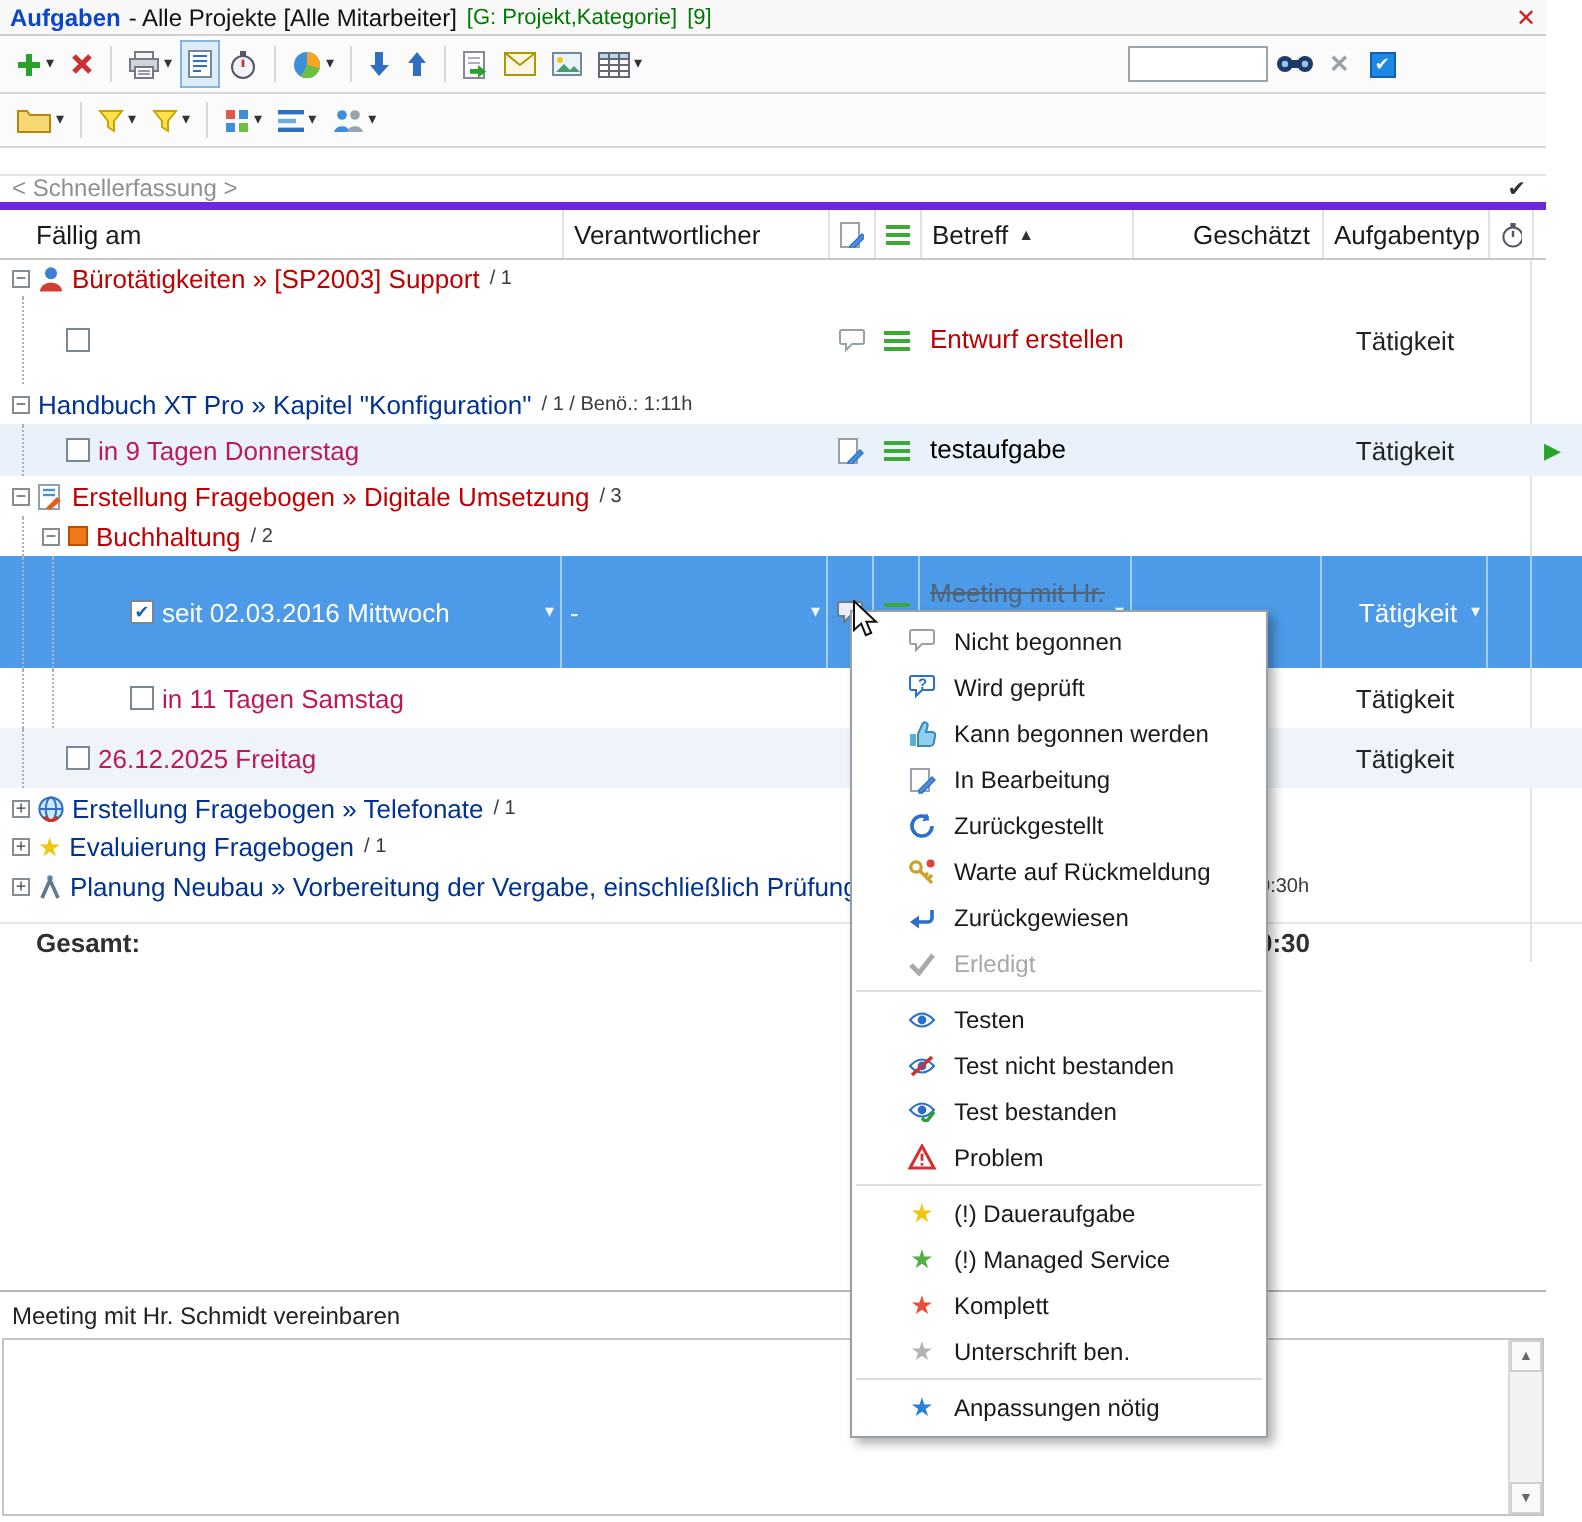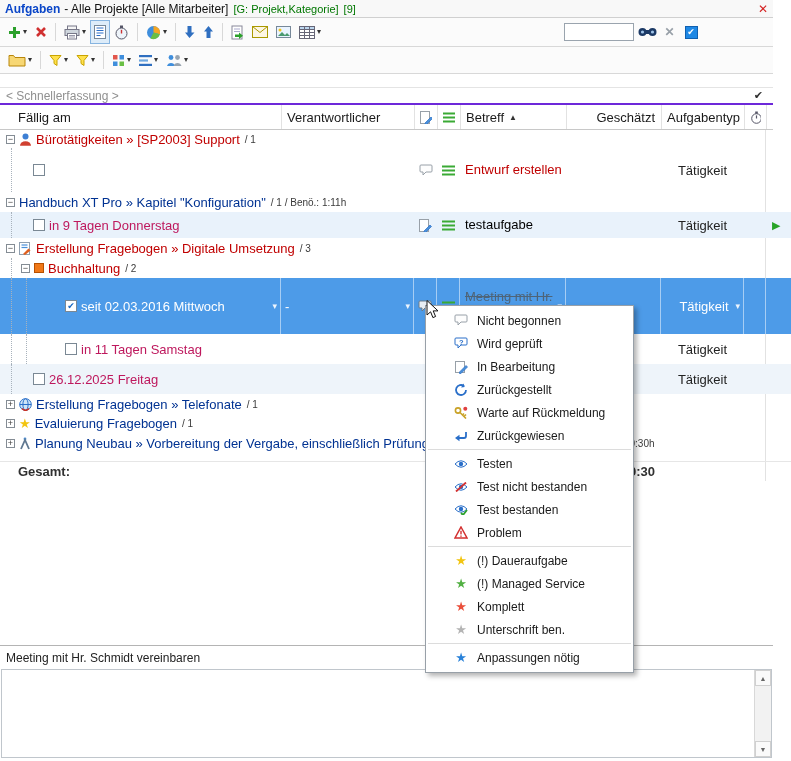--- a/index.html
+++ b/index.html
@@ -24,21 +24,21 @@
   .tspacer { flex:1; }
   .search { width:70px; height:18px; border:1px solid #9aa4ae; font-size:12px; padding:0 3px; background:#fff; font-family:inherit; }
   .clearx { color:#98a0a8; font-weight:bold; font-size:12px; }
   .bluecb { width:13px; height:13px; background:#1e88e5; border:1px solid #1060b0; display:inline-flex; align-items:center; justify-content:center; margin-left:6px; flex:none; }
   .bluecb .ck { color:#fff; font-size:9px; line-height:1; }
   .cblabel { font-size:12px; margin-left:4px; color:#111;margin-top:39px; }
 
   .gapstrip { height:13px; flex:none; }
 
   
-  .quickrow { height:18px; display:flex; align-items:center; border-top:1px solid #e4e4e4; border-bottom:2px solid #6d28d9; padding:0 6px; flex:none; }
+  .quickrow { height:18px; display:flex; align-items:flex-end; border-top:1px solid #e4e4e4; border-bottom:4px solid #6d28d9; padding:0 6px; flex:none; }
   .quicktext { color:#909090; font-size:12px; }
   .quickcheck { margin-left:auto; color:#303030; font-size:11px; margin-right:4px; }
 
   
   .ghead { display:flex; height:25px; border-bottom:1px solid #c8c8c8; align-items:stretch; flex:none; }
   .hc { display:flex; align-items:center; font-size:13px; color:#1a1a1a; border-left:1px solid #e2e2e2; padding:0 5px; white-space:nowrap; overflow:hidden; }
   .hc:first-child { border-left:none; padding-left:18px; }
   .sort { font-size:8px; margin-left:5px; color:#333; }
 
   
@@ -622,20 +622,29 @@
           <svg width="14" height="13">
             <path d="M2 1h10a1 1 0 0 1 1 1v5a1 1 0 0 1-1 1H7l-3 3V8H2a1 1 0 0 1-1-1V2a1 1 0 0 1 1-1z" fill="#fff" stroke="#2a6fc9"></path>
             <text x="5" y="7.6" font-size="7.5" fill="#2a6fc9" font-weight="bold">?</text>
           </svg>
         </span>
       <span>Wird geprüft</span>
     </div>
     <div class="mi">
       <span class="mico">
           <svg width="14" height="14">
+            <rect x="1" y="7" width="3" height="6" fill="#58b0d8"></rect>
+            <path d="M5 13 h6 a2 2 0 0 0 2-2 l0.5-3 a1.5 1.5 0 0 0-1.5-2 H9 l0.8-3 a1.4 1.4 0 0 0-2.6-1 L5 7z" fill="#8ed0ee" stroke="#3a88b8"></path>
+          </svg>
+        </span>
+      <span>Kann begonnen werden</span>
+    </div>
+    <div class="mi">
+      <span class="mico">
+          <svg width="14" height="14">
             <rect x="1.5" y="1.5" width="9" height="11" fill="#fff" stroke="#98a0a8"></rect>
             <path d="M5.5 12 l6.5-6.5 1.5 1.5-6.5 6.5H5.5z" fill="#4a90d9" stroke="#2a6fc9" stroke-width="0.7"></path>
           </svg>
         </span>
       <span>In Bearbeitung</span>
     </div>
     <div class="mi">
       <span class="mico">
           <svg width="14" height="14">
             <path d="M12 7 a5 5 0 1 1 -2 -4" fill="none" stroke="#2a6fc9" stroke-width="1.8"></path>
@@ -656,20 +665,28 @@
     </div>
     <div class="mi">
       <span class="mico">
           <svg width="14" height="12">
             <path d="M12 2 v4 a2 2 0 0 1 -2 2 H4.5" fill="none" stroke="#2a6fc9" stroke-width="1.8"></path>
             <path d="M5.5 4.8 v6.4 L1 8z" fill="#2a6fc9"></path>
           </svg>
         </span>
       <span>Zurückgewiesen</span>
     </div>
+    <div class="mi dis">
+      <span class="mico">
+          <svg width="14" height="12">
+            <path d="M1.5 6.5 l4 4 L12.5 1.5" fill="none" stroke="#a8a8a8" stroke-width="2.4"></path>
+          </svg>
+        </span>
+      <span>Erledigt</span>
+    </div>
     <div class="msep"></div>
     <div class="mi">
       <span class="mico">
           <svg width="14" height="10">
             <path d="M1 5 Q7 -1.5 13 5 Q7 11.5 1 5z" fill="#fff" stroke="#2a6fc9"></path>
             <circle cx="7" cy="5" r="2.2" fill="#2a6fc9"></circle>
           </svg>
         </span>
       <span>Testen</span>
     </div>

